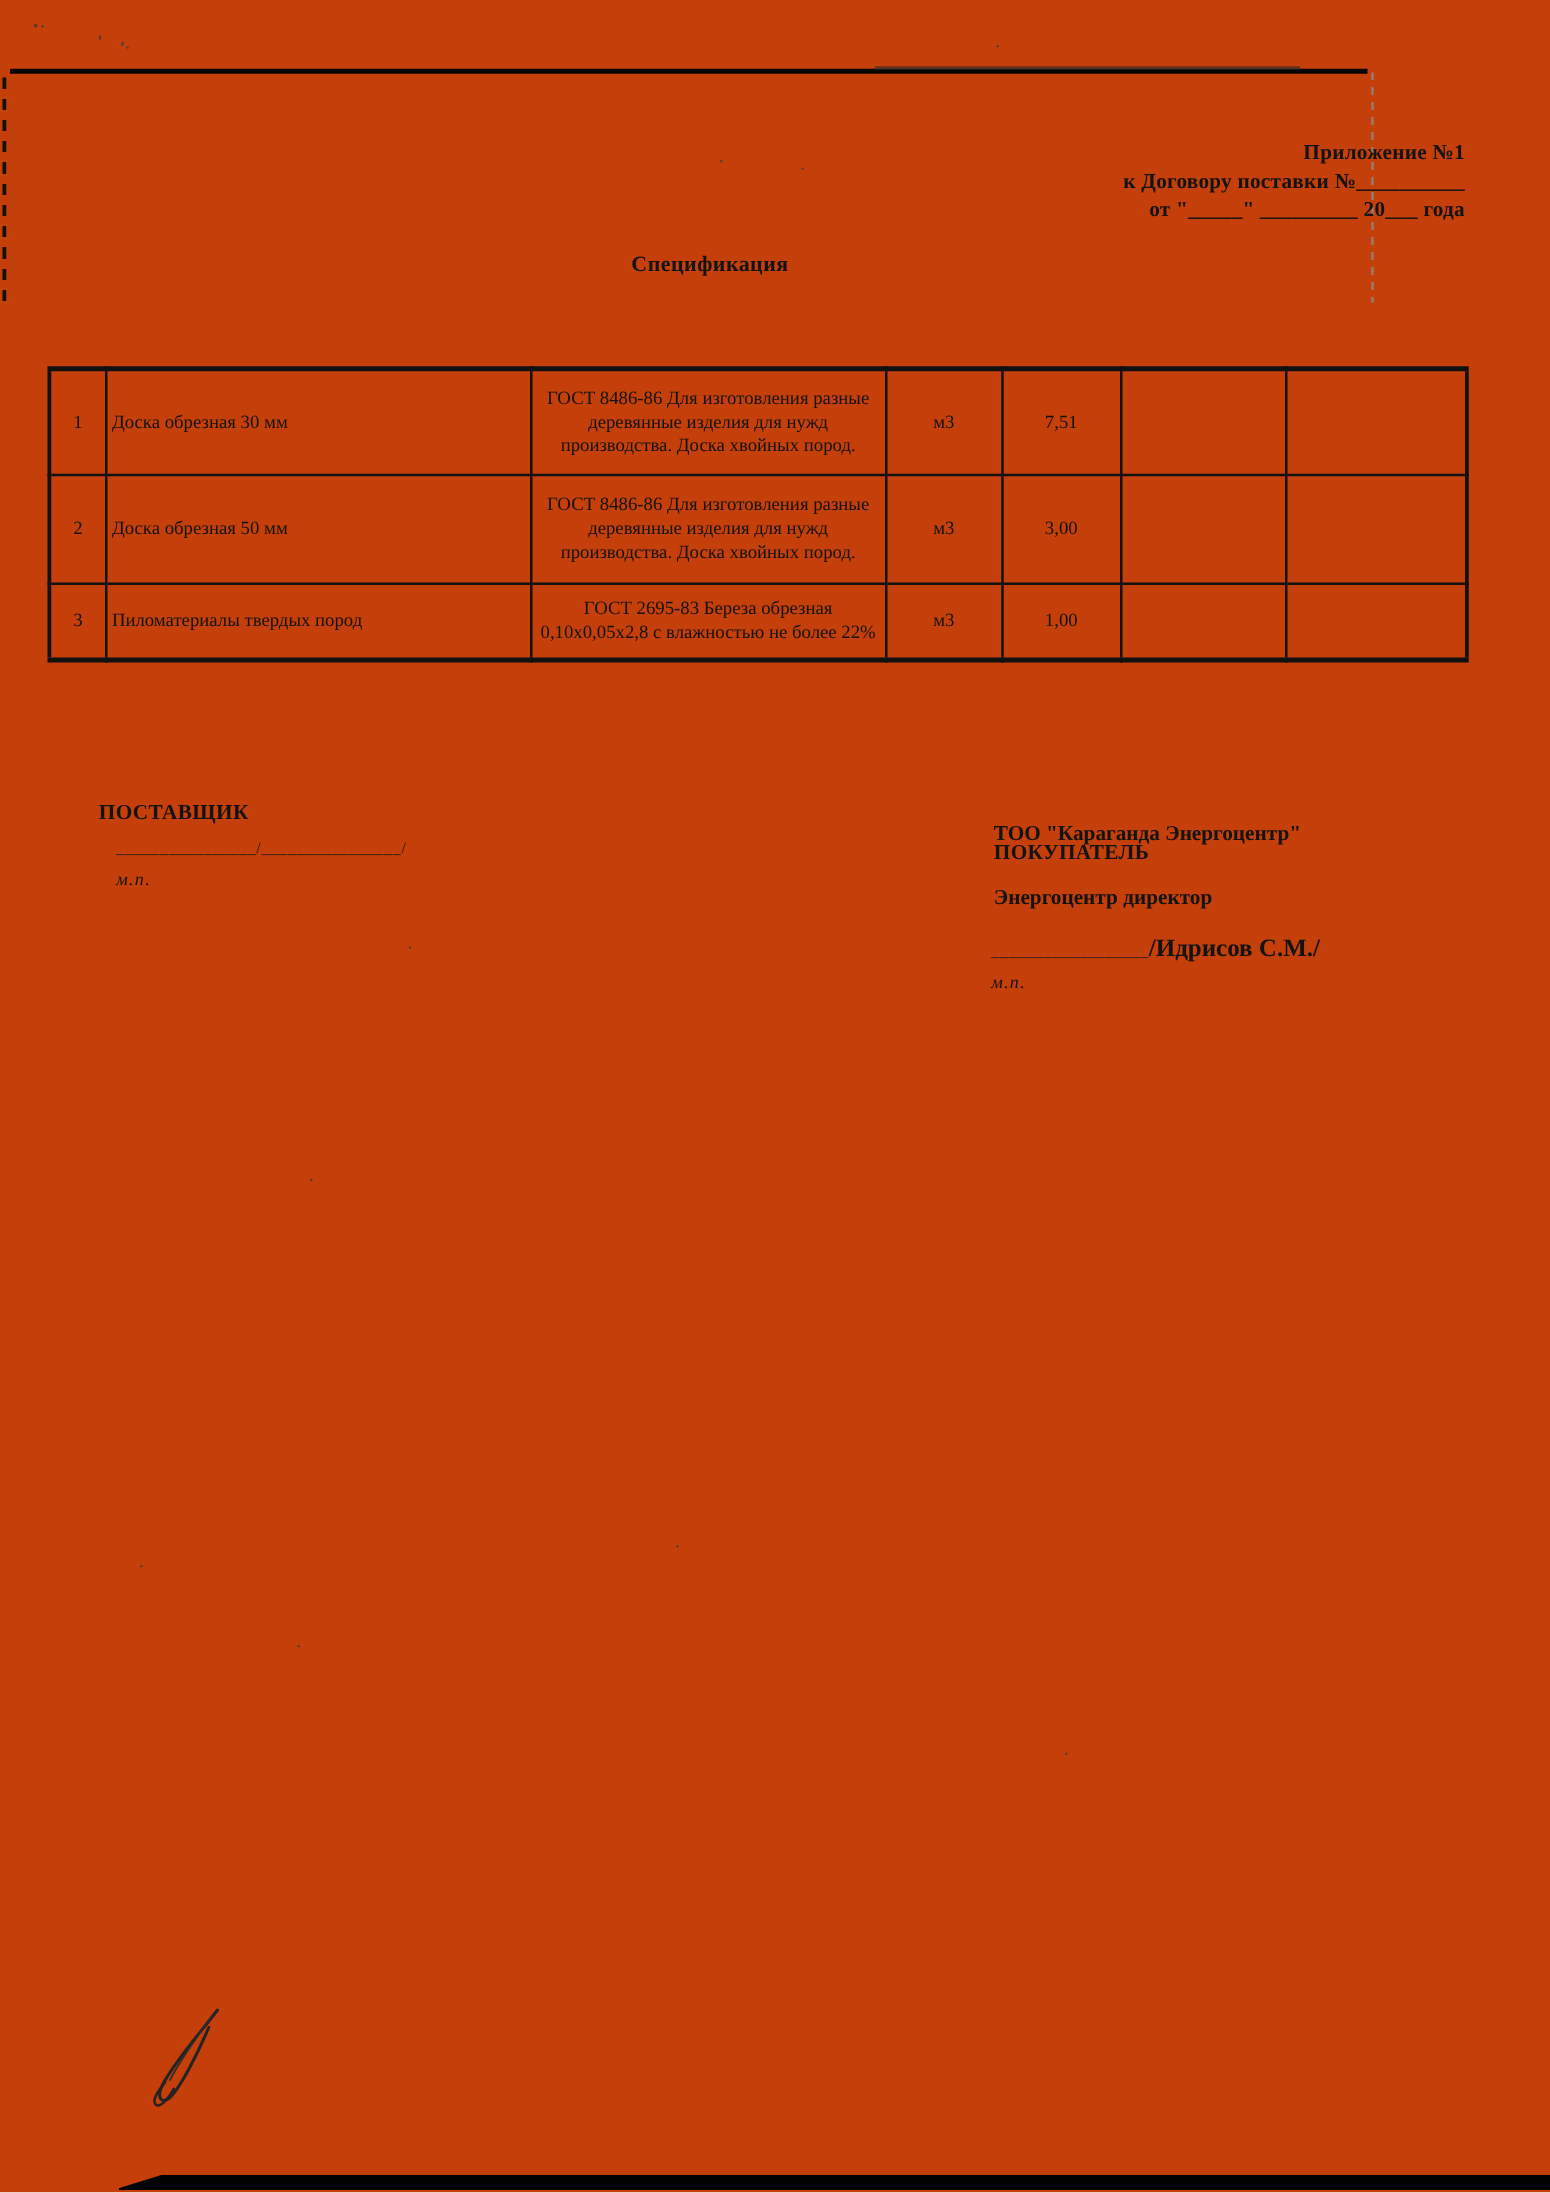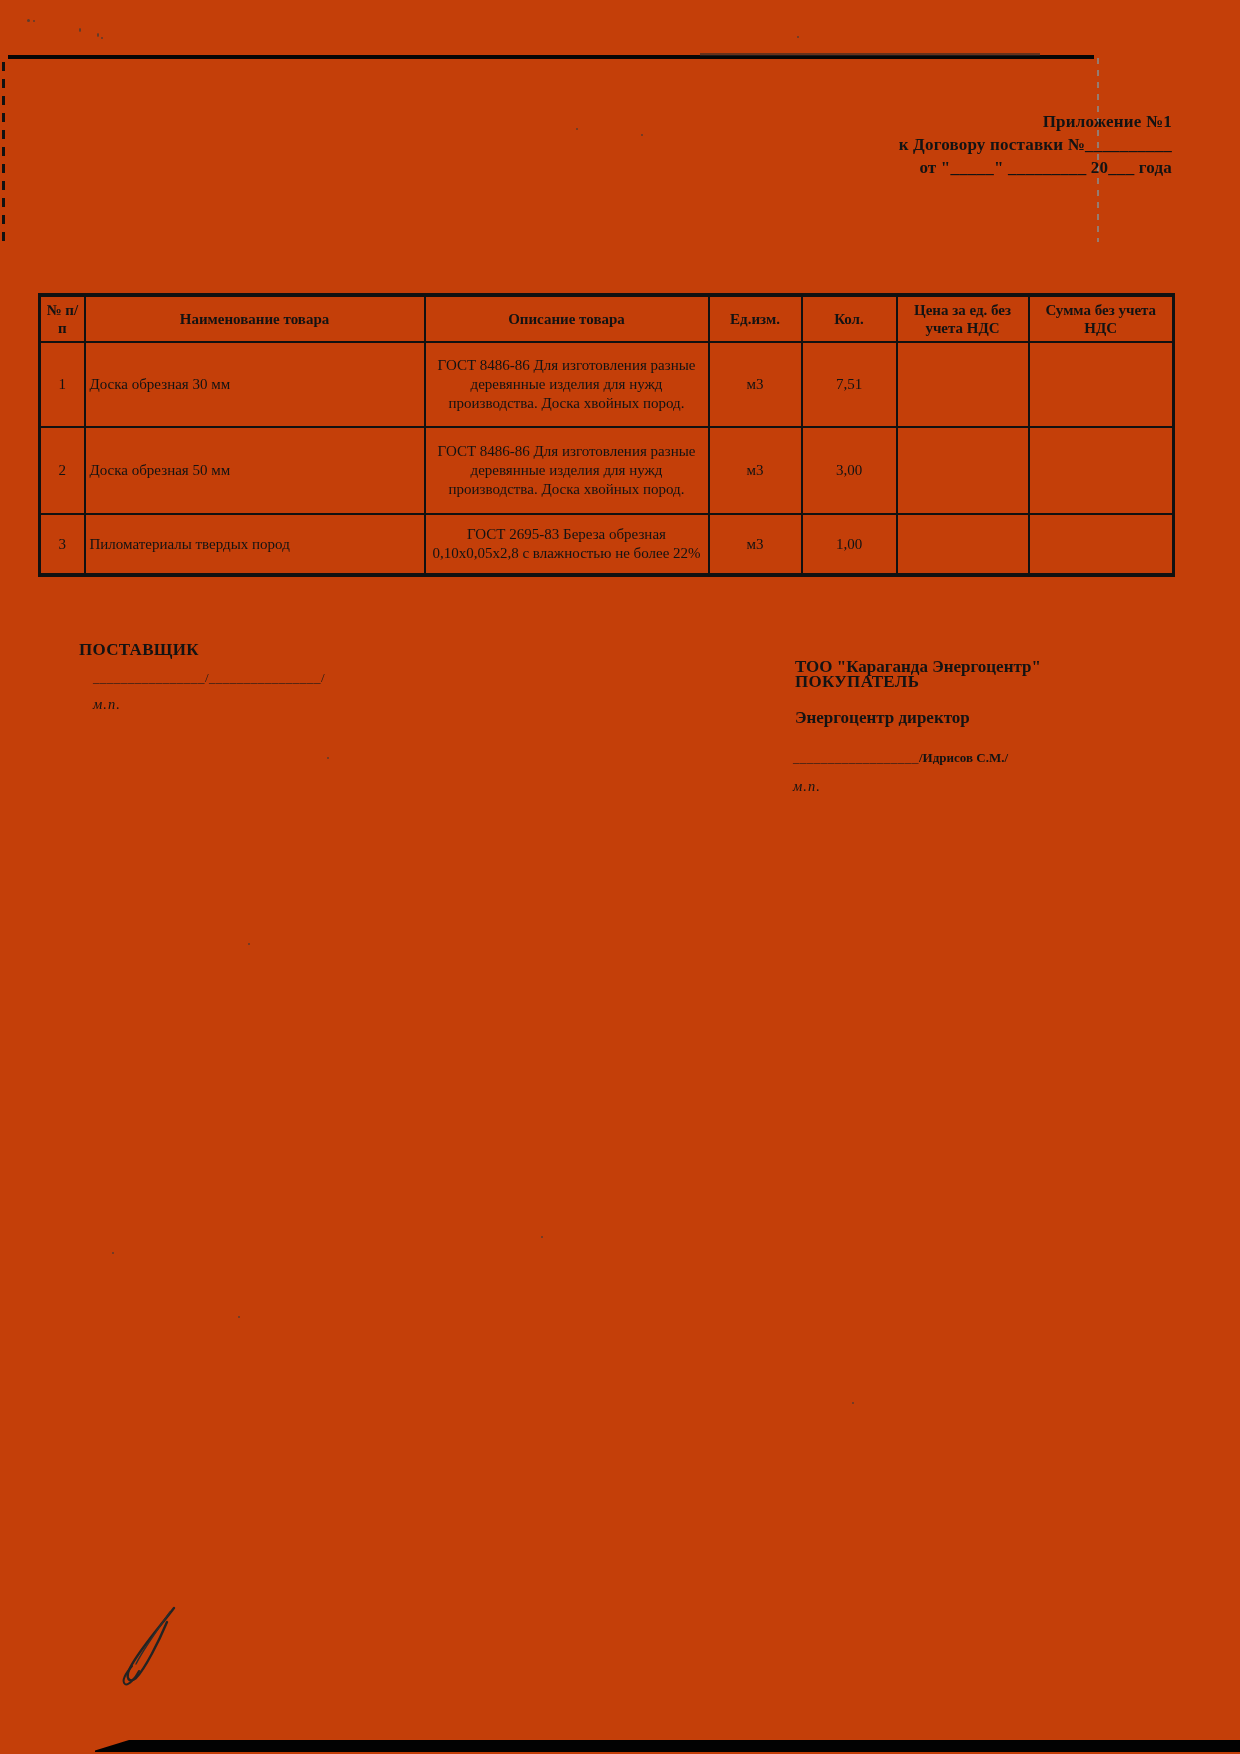--- a/index.html
+++ b/index.html
@@ -57,21 +57,21 @@
   .desc-cell  { text-align:center; vertical-align:middle; line-height:19px; padding:2px 6px; }
   .unit-cell, .qty-cell { text-align:center; vertical-align:middle; }
   .total-label-cell { text-align:right; font-weight:bold; font-size:15.5px; padding-right:26px; vertical-align:middle; }
   .total-value-cell { text-align:right; padding-right:46px; vertical-align:middle; }
 
   
   .sig-block { position:absolute; white-space:nowrap; }
   .party-label { font-weight:bold; font-size:17px; letter-spacing:0.3px; }
   .company, .position { font-weight:bold; font-size:17px; }
   .sig-line { font-size:13px; letter-spacing:0.5px; color:#1c1c1c; }
-  .sig-name { font-weight:bold; font-size:13px; }
+  .sig-name { font-weight:bold; font-size:20px; }
   .seal { font-style:italic; font-size:14.5px; letter-spacing:1px; }
 
   .supplier-label   { left:79px;  top:640px; }
   .supplier-line    { left:93px;  top:670px; }
   .supplier-seal    { left:93px;  top:696px; }
   .buyer-label      { left:795px; top:636px;margin-top:36px; }
   .buyer-company    { left:795px; top:657px; }
   .buyer-position   { left:795px; top:708px; }
   .buyer-line       { left:793px; top:748px; }
   .buyer-seal       { left:793px; top:778px; }
@@ -104,41 +104,33 @@
     <div class="speck" style="left:238px;top:1316px;width:2px;height:2px"></div>
     <div class="speck" style="left:327px;top:757px;width:2px;height:2px"></div>
   </div>
 
   <div class="appendix">
     <div>Приложение №1</div>
     <div>к Договору поставки №__________</div>
     <div>от "_____" _________ 20___ года</div>
   </div>
 
+  <div class="doc-title">Спецификация</div>
 
   <table class="spec">
     <colgroup>
       <col style="width:45px">
         <col style="width:340px">
         <col style="width:284px">
       <col style="width:93px">
         <col style="width:95px">
         <col style="width:132px">
         <col style="width:145px">
     </colgroup>
     <tbody>
-      <tr class="hdr">
-        <th>№ п/п</th>
-        <th>Наименование  товара</th>
-        <th>Описание товара</th>
-        <th>Ед.изм.</th>
-        <th>Кол.</th>
-        <th>Цена за ед. без учета НДС</th>
-        <th>Сумма без учета НДС</th>
-      </tr>
       <tr class="r1">
         <td class="num-cell">1</td>
         <td class="name-cell">Доска обрезная 30 мм</td>
         <td class="desc-cell">ГОСТ 8486-86 Для изготовления разные деревянные изделия для нужд производства. Доска хвойных пород.</td>
         <td class="unit-cell">м3</td>
         <td class="qty-cell">7,51</td>
         <td></td>
         <td></td>
       </tr>
       <tr class="r2">

